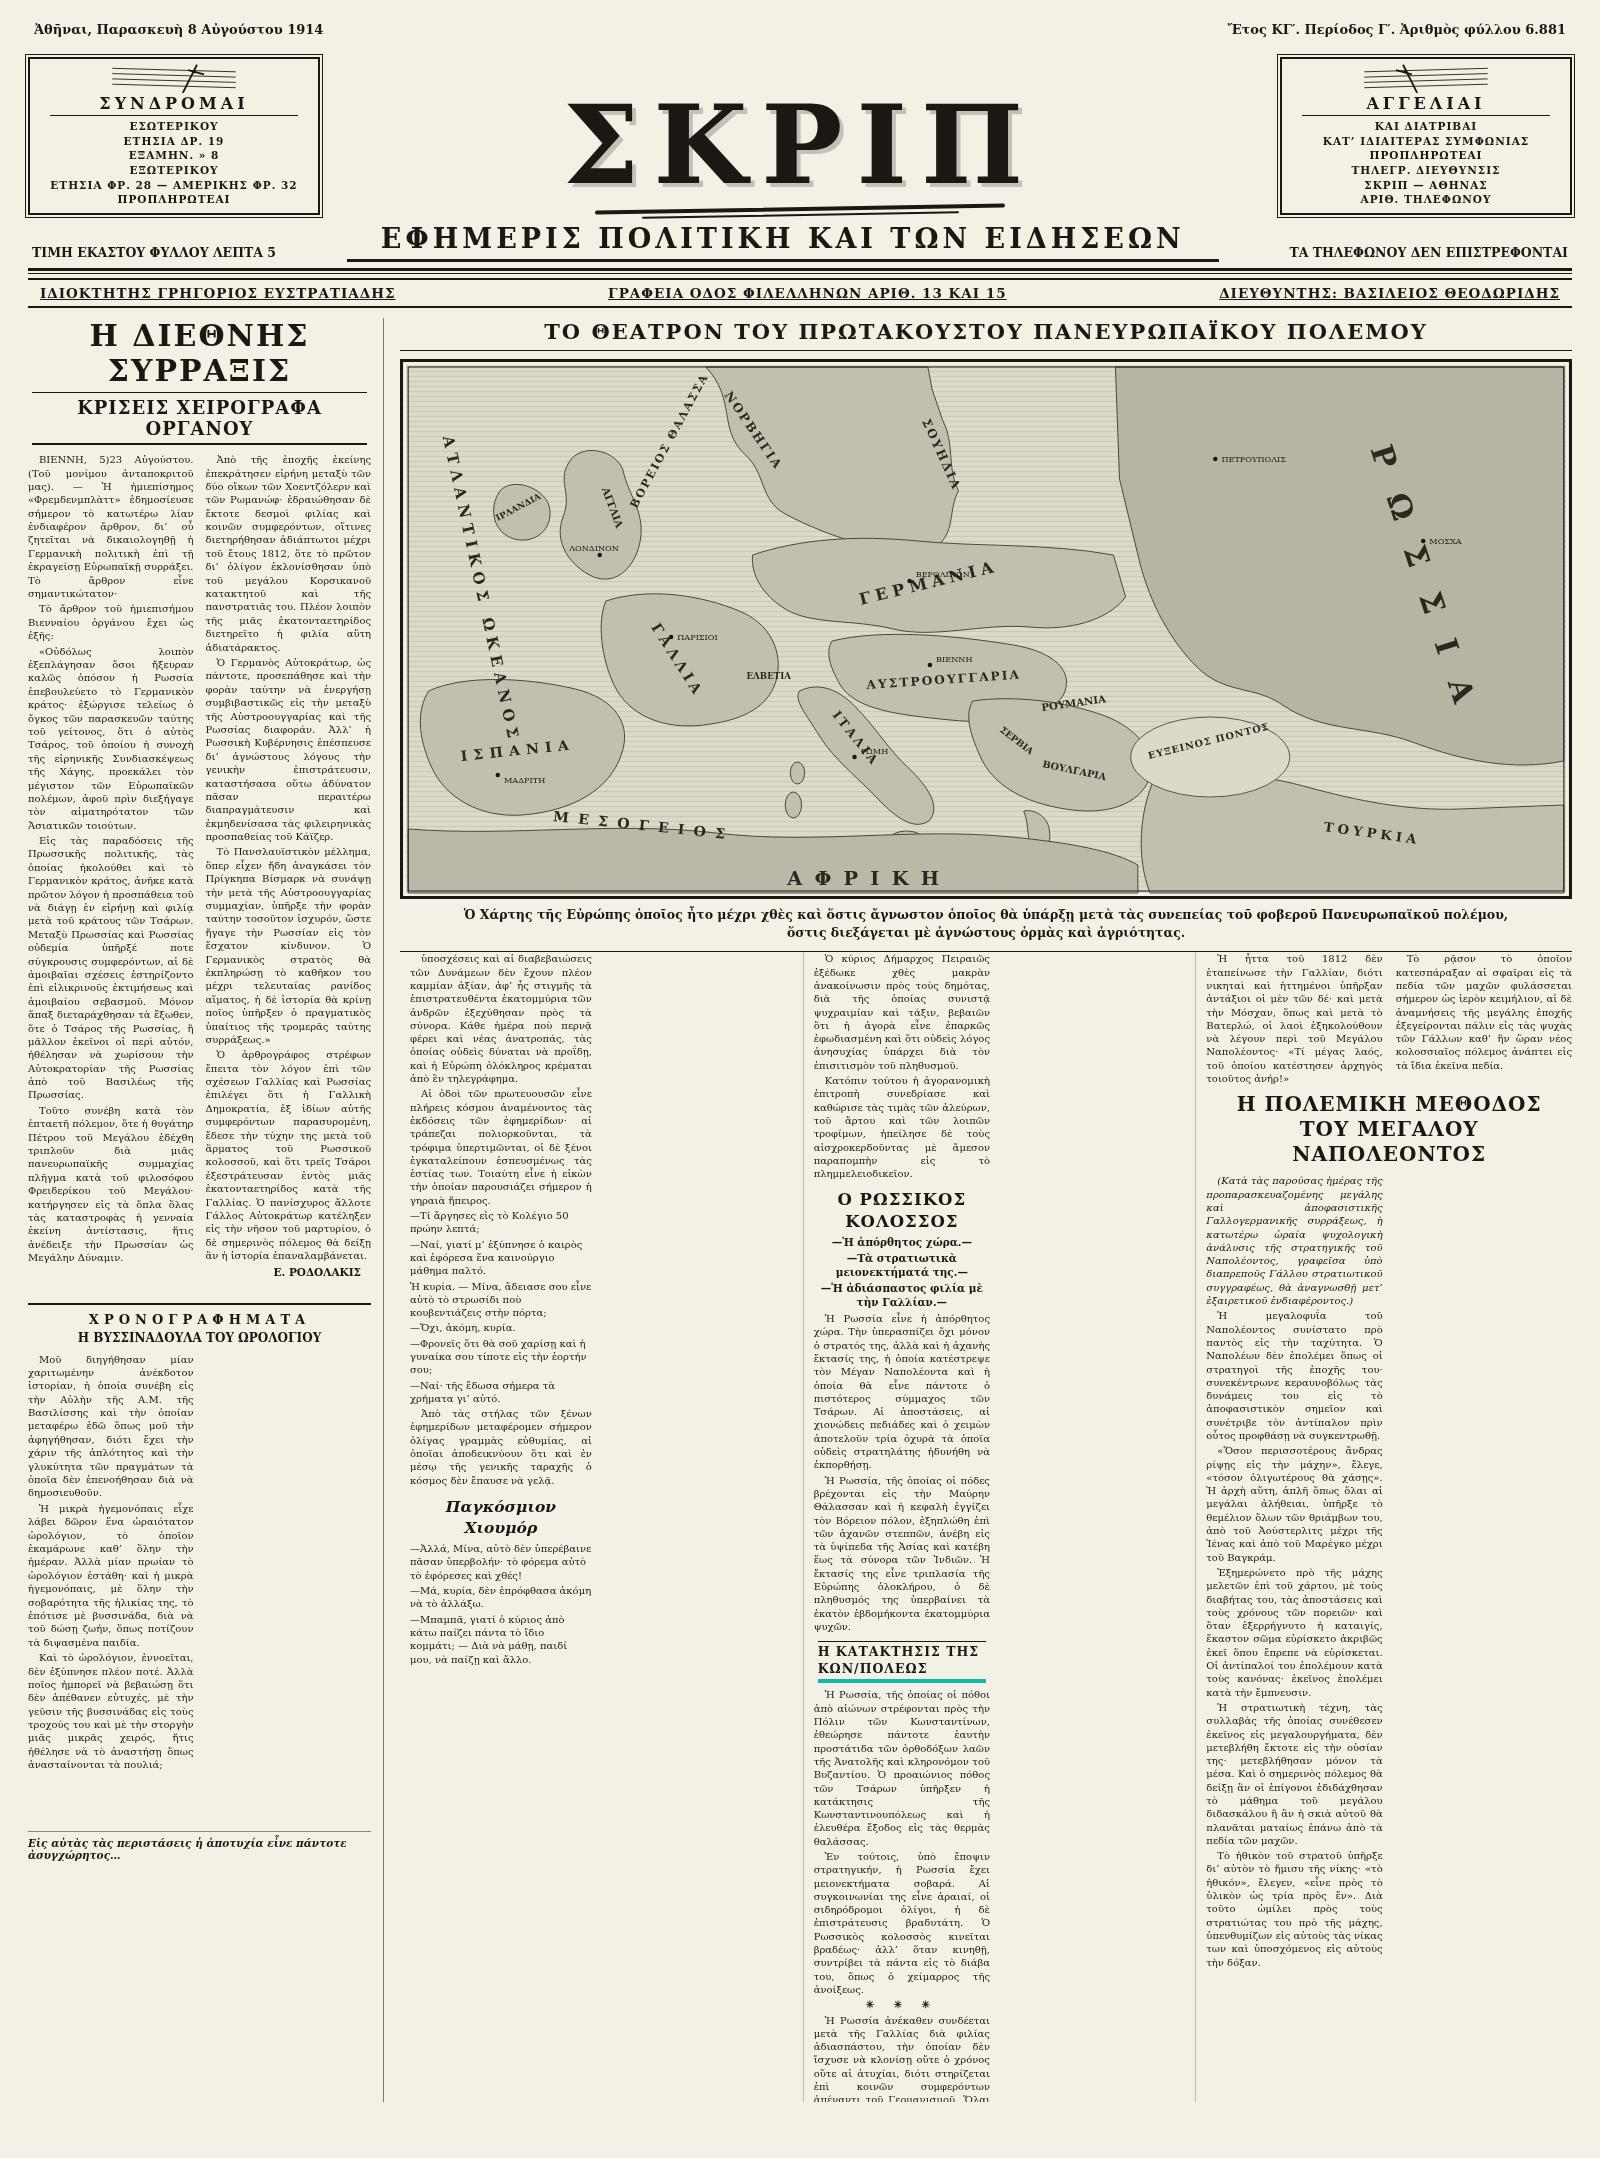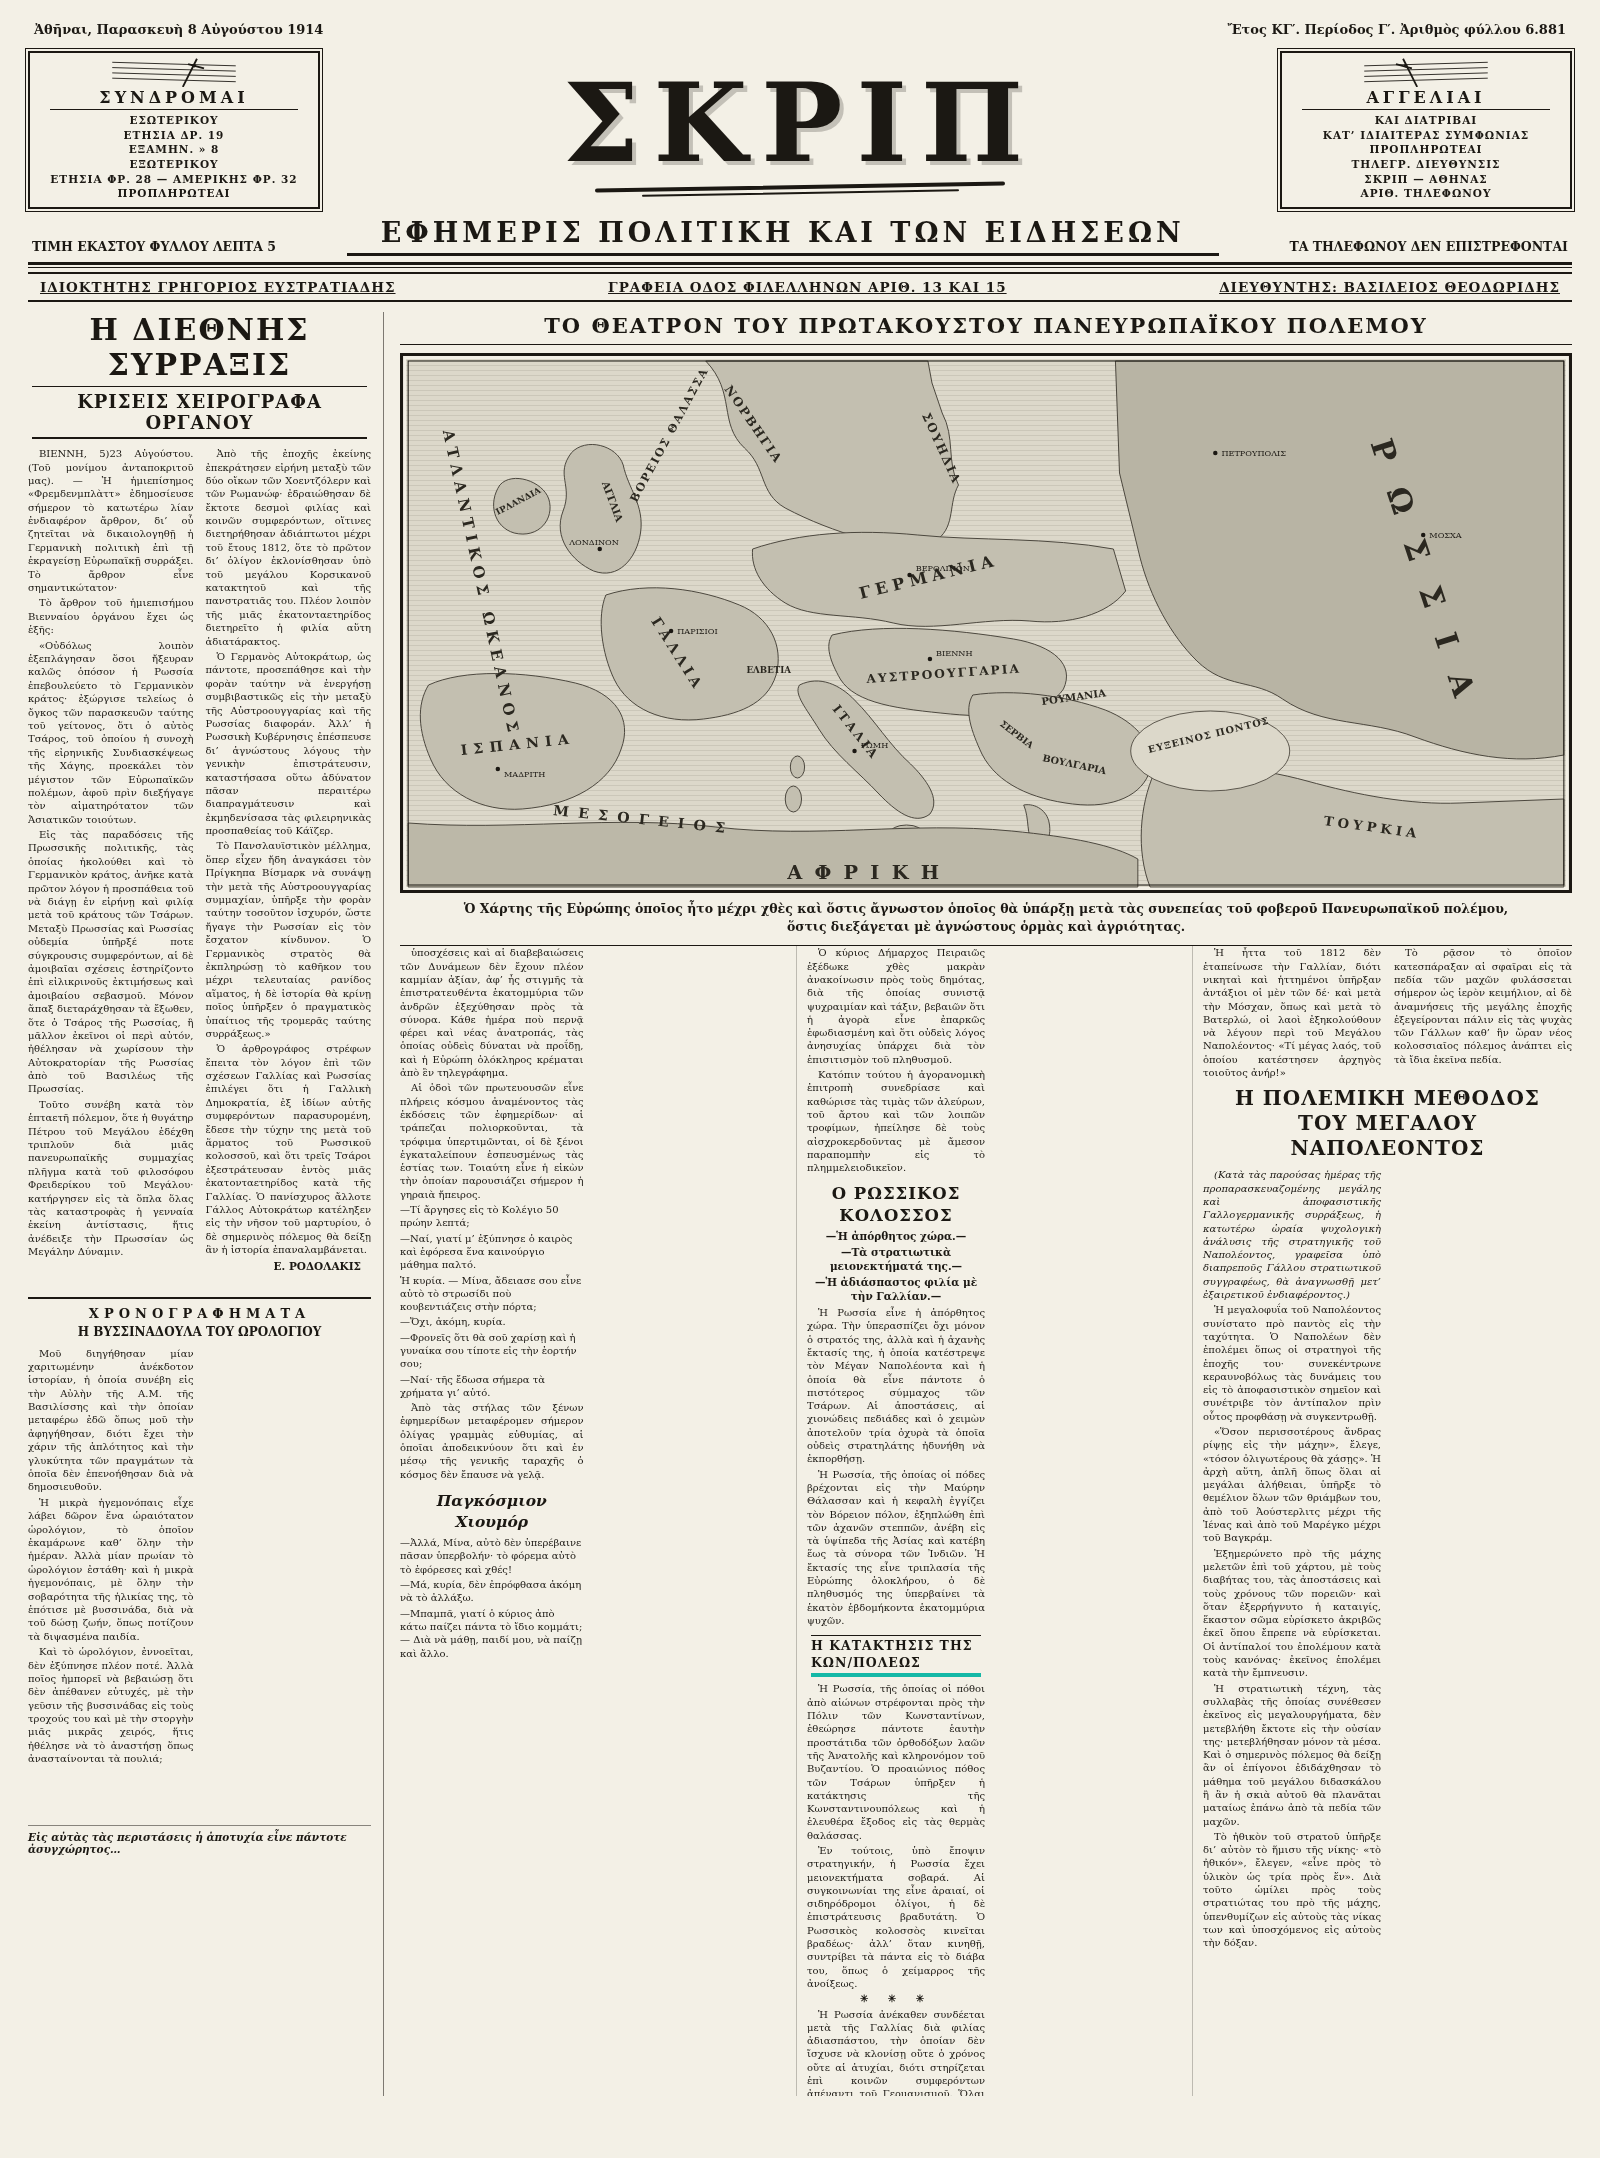--- a/index.html
+++ b/index.html
@@ -2,21 +2,21 @@
 <html><head>
 <meta charset="utf-8">
 <style>
   html,body{margin:0;padding:0;background:#cfccc0;}
   .page{width:1600px;height:2158px;margin:0 auto;background:#f3f0e6;color:#1b1813;
         font-family:"DejaVu Serif", serif;padding:22px 28px;box-sizing:border-box;
         position:relative;overflow:hidden;}
   
   .topline{display:flex;justify-content:space-between;font-size:13px;font-weight:bold;padding:0 6px 4px;}
   
-  .masthead{display:flex;align-items:center;justify-content:space-between;margin-top:10px;}
+  .masthead{display:flex;align-items:flex-end;justify-content:space-between;margin-top:16px;}
   .mast-side{width:292px;box-sizing:border-box;border:2px solid #1b1813;outline:1px solid #1b1813;outline-offset:2px;
              padding:4px 8px 6px;text-align:center;font-size:10.5px;font-weight:bold;letter-spacing:1px;}
   .wires{display:block;width:100%;height:30px;}
   .side-title{font-size:16px;letter-spacing:4px;border-bottom:1px solid #1b1813;margin:1px 12px 3px;padding-bottom:2px;}
   .side-line{line-height:1.4;}
   .mast-center{flex:1;text-align:center;padding:0 14px;}
   .paper-title{font-size:108px;line-height:1;font-weight:bold;letter-spacing:14px;margin:2px 0 0;
                text-shadow:4px 4px 0 rgba(27,24,19,0.22);}
   .title-rule{height:4px;background:#1b1813;width:44%;margin:8px auto 0;border-radius:2px;transform:skewY(-1deg);}
   .title-rule.thin{height:1.5px;width:34%;margin-top:3px;}
@@ -45,21 +45,21 @@
   .kicker{font-size:13px;letter-spacing:5px;font-weight:bold;}
   .chrono-title{font-size:12px;font-weight:bold;margin:4px 0 7px;line-height:1.2;}
   .chrono-body{height:470px;overflow:hidden;}
   .bottom-note{font-weight:bold;font-style:italic;font-size:10.5px;margin-top:8px;border-top:1px solid rgba(27,24,19,.5);padding-top:5px;}
   
   .map-head{text-align:center;font-size:21px;font-weight:bold;letter-spacing:2px;border-bottom:1px solid #1b1813;
             padding:1px 0 6px;margin-bottom:8px;}
   .map-frame svg{display:block;width:100%;height:540px;}
   .map-caption{text-align:center;font-size:12.5px;font-weight:bold;line-height:1.45;padding:7px 60px 9px;
                border-bottom:1px solid #1b1813;}
-  .bottom-cols{display:grid;grid-template-columns:1fr 1fr 1fr;column-gap:16px;height:1150px;overflow:hidden;}
+  .bottom-cols{display:grid;grid-template-columns:1fr 1fr 1fr;column-gap:16px;height:1150px;overflow:hidden;margin-left:10px;}
   .colpair{columns:2;column-gap:13px;column-fill:auto;font-size:10px;line-height:1.33;text-align:justify;height:100%;
            border-left:1px solid rgba(27,24,19,.25);padding-left:10px;}
   .colpair:first-child{border-left:none;padding-left:0;}
   .colpair p{margin:0 0 2px;text-indent:11px;}
   .dlg{text-indent:0 !important;text-align:left;}
   .inhead{text-align:center;font-weight:bold;font-size:16.5px;letter-spacing:1px;margin:9px 2px 3px;text-indent:0 !important;}
   .deck{text-align:center;font-weight:bold;font-size:10.5px;text-indent:0 !important;margin:0 0 1px;}
   .subhead2{text-align:left;font-weight:bold;font-size:12.5px;letter-spacing:1px;margin:8px 4px 5px;
             border-top:1px solid #1b1813;border-bottom:4px solid #14b8a6;padding:2px 0;text-indent:0 !important;}
   .span-head{column-span:all;text-align:center;font-weight:bold;font-size:20px;line-height:1.25;letter-spacing:1px;margin:7px 0;}

